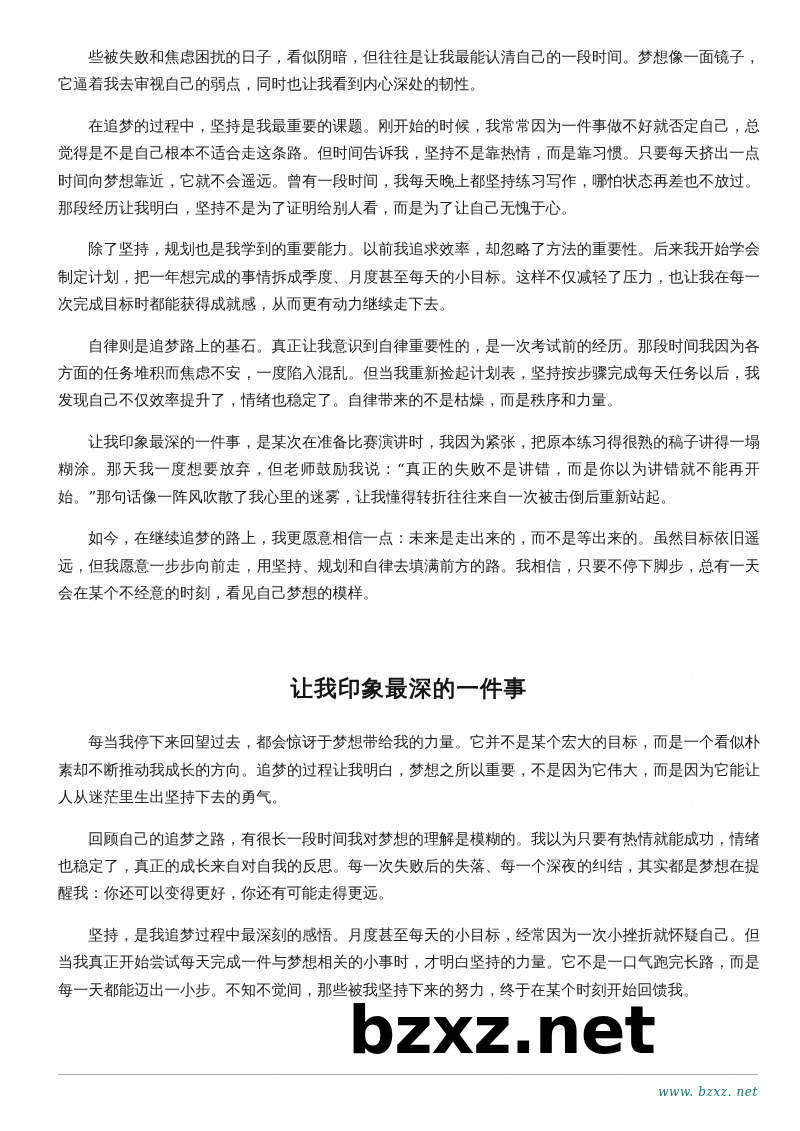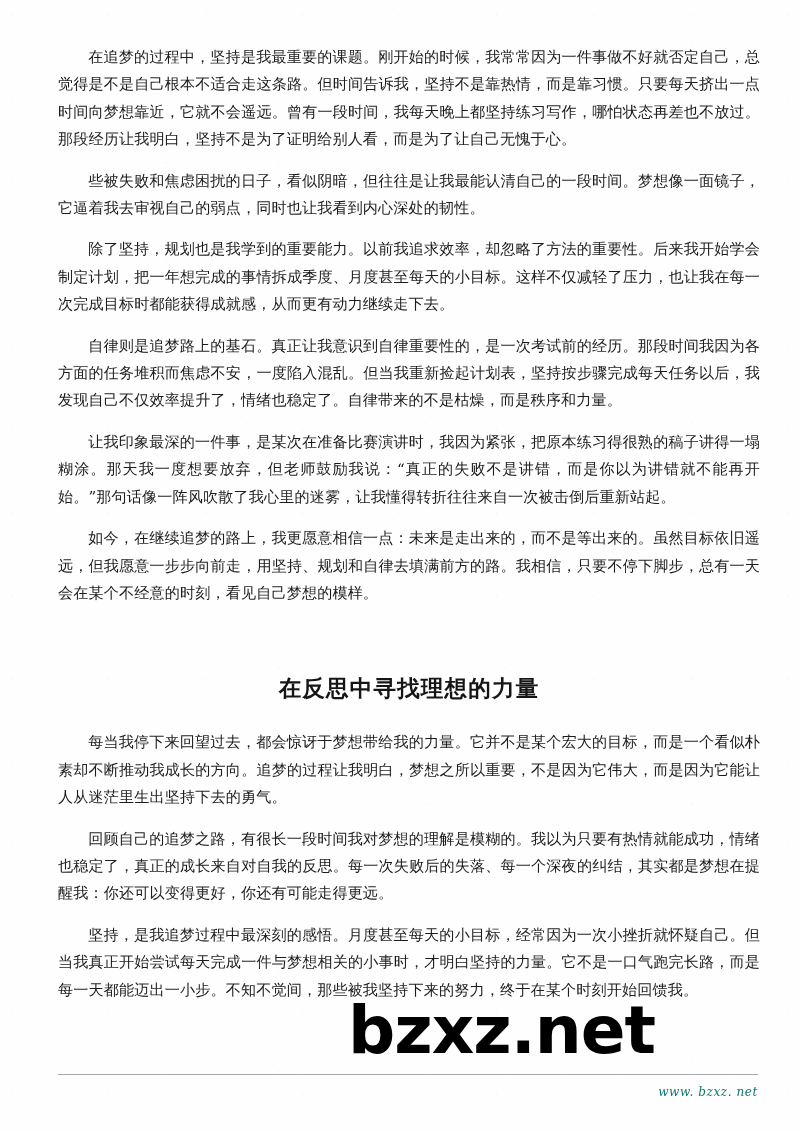--- a/index.html
+++ b/index.html
@@ -112,35 +112,35 @@
 <body>
 
 <div class="page">
 
   <div class="scan-noise"></div>
 
   <div class="watermark">bzxz.net</div>
 
   <div class="content">
 
+    <p class="para">些被失败和焦虑困扰的日子，看似阴暗，但往往是让我最能认清自己的一段时间。梦想像一面镜子，它逼着我去审视自己的弱点，同时也让我看到内心深处的韧性。</p>
+
     <p class="para">在追梦的过程中，坚持是我最重要的课题。刚开始的时候，我常常因为一件事做不好就否定自己，总觉得是不是自己根本不适合走这条路。但时间告诉我，坚持不是靠热情，而是靠习惯。只要每天挤出一点时间向梦想靠近，它就不会遥远。曾有一段时间，我每天晚上都坚持练习写作，哪怕状态再差也不放过。那段经历让我明白，坚持不是为了证明给别人看，而是为了让自己无愧于心。</p>
-
-    <p class="para">些被失败和焦虑困扰的日子，看似阴暗，但往往是让我最能认清自己的一段时间。梦想像一面镜子，它逼着我去审视自己的弱点，同时也让我看到内心深处的韧性。</p>
 
     <p class="para">除了坚持，规划也是我学到的重要能力。以前我追求效率，却忽略了方法的重要性。后来我开始学会制定计划，把一年想完成的事情拆成季度、月度甚至每天的小目标。这样不仅减轻了压力，也让我在每一次完成目标时都能获得成就感，从而更有动力继续走下去。</p>
 
     <p class="para">自律则是追梦路上的基石。真正让我意识到自律重要性的，是一次考试前的经历。那段时间我因为各方面的任务堆积而焦虑不安，一度陷入混乱。但当我重新捡起计划表，坚持按步骤完成每天任务以后，我发现自己不仅效率提升了，情绪也稳定了。自律带来的不是枯燥，而是秩序和力量。</p>
 
     <p class="para">让我印象最深的一件事，是某次在准备比赛演讲时，我因为紧张，把原本练习得很熟的稿子讲得一塌糊涂。那天我一度想要放弃，但老师鼓励我说：“真正的失败不是讲错，而是你以为讲错就不能再开始。”那句话像一阵风吹散了我心里的迷雾，让我懂得转折往往来自一次被击倒后重新站起。</p>
 
     <p class="para">如今，在继续追梦的路上，我更愿意相信一点：未来是走出来的，而不是等出来的。虽然目标依旧遥远，但我愿意一步步向前走，用坚持、规划和自律去填满前方的路。我相信，只要不停下脚步，总有一天会在某个不经意的时刻，看见自己梦想的模样。</p>
 
     <div class="gap-before-title"></div>
 
-    <h2 class="section-title">在反思中寻找理想的力量</h2>
+    <h2 class="section-title">让我印象最深的一件事</h2>
 
     <div class="gap-after-title"></div>
 
     <p class="para">每当我停下来回望过去，都会惊讶于梦想带给我的力量。它并不是某个宏大的目标，而是一个看似朴素却不断推动我成长的方向。追梦的过程让我明白，梦想之所以重要，不是因为它伟大，而是因为它能让人从迷茫里生出坚持下去的勇气。</p>
 
     <p class="para">回顾自己的追梦之路，有很长一段时间我对梦想的理解是模糊的。我以为只要有热情就能成功，情绪也稳定了，真正的成长来自对自我的反思。每一次失败后的失落、每一个深夜的纠结，其实都是梦想在提醒我：你还可以变得更好，你还有可能走得更远。</p>
 
     <p class="para">坚持，是我追梦过程中最深刻的感悟。月度甚至每天的小目标，经常因为一次小挫折就怀疑自己。但当我真正开始尝试每天完成一件与梦想相关的小事时，才明白坚持的力量。它不是一口气跑完长路，而是每一天都能迈出一小步。不知不觉间，那些被我坚持下来的努力，终于在某个时刻开始回馈我。</p>
 
   </div>

